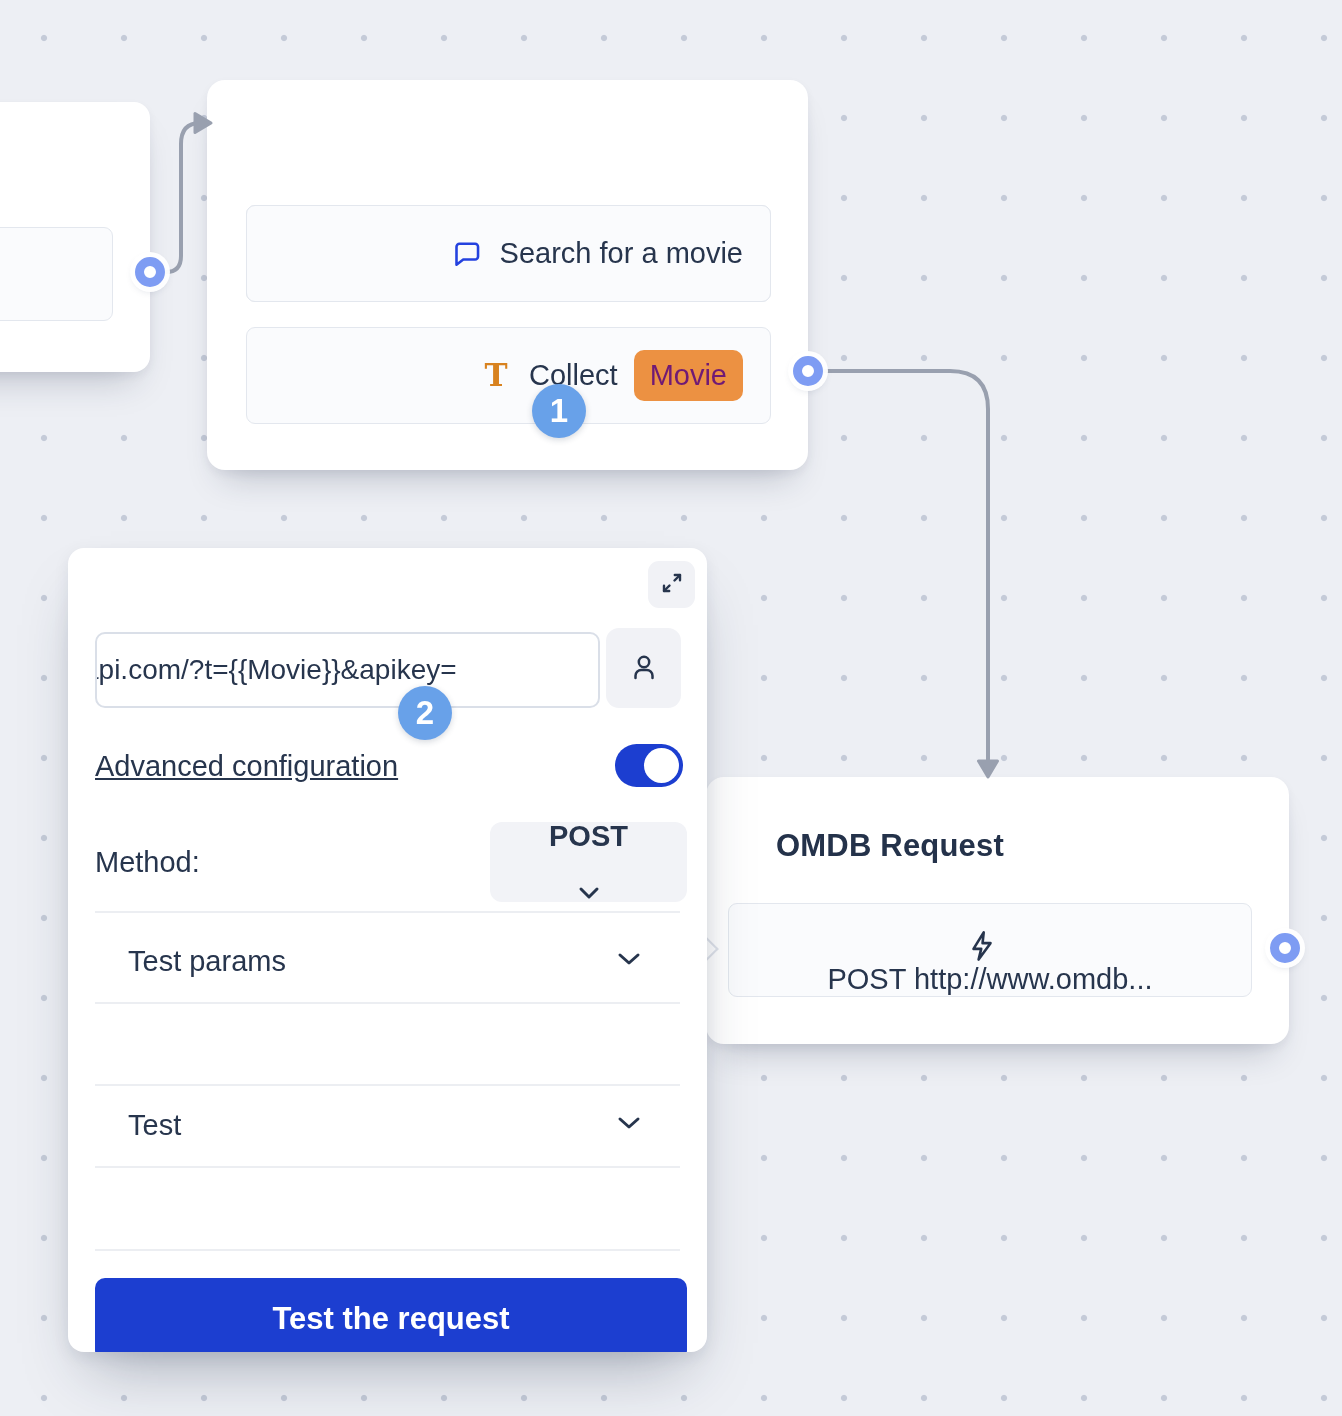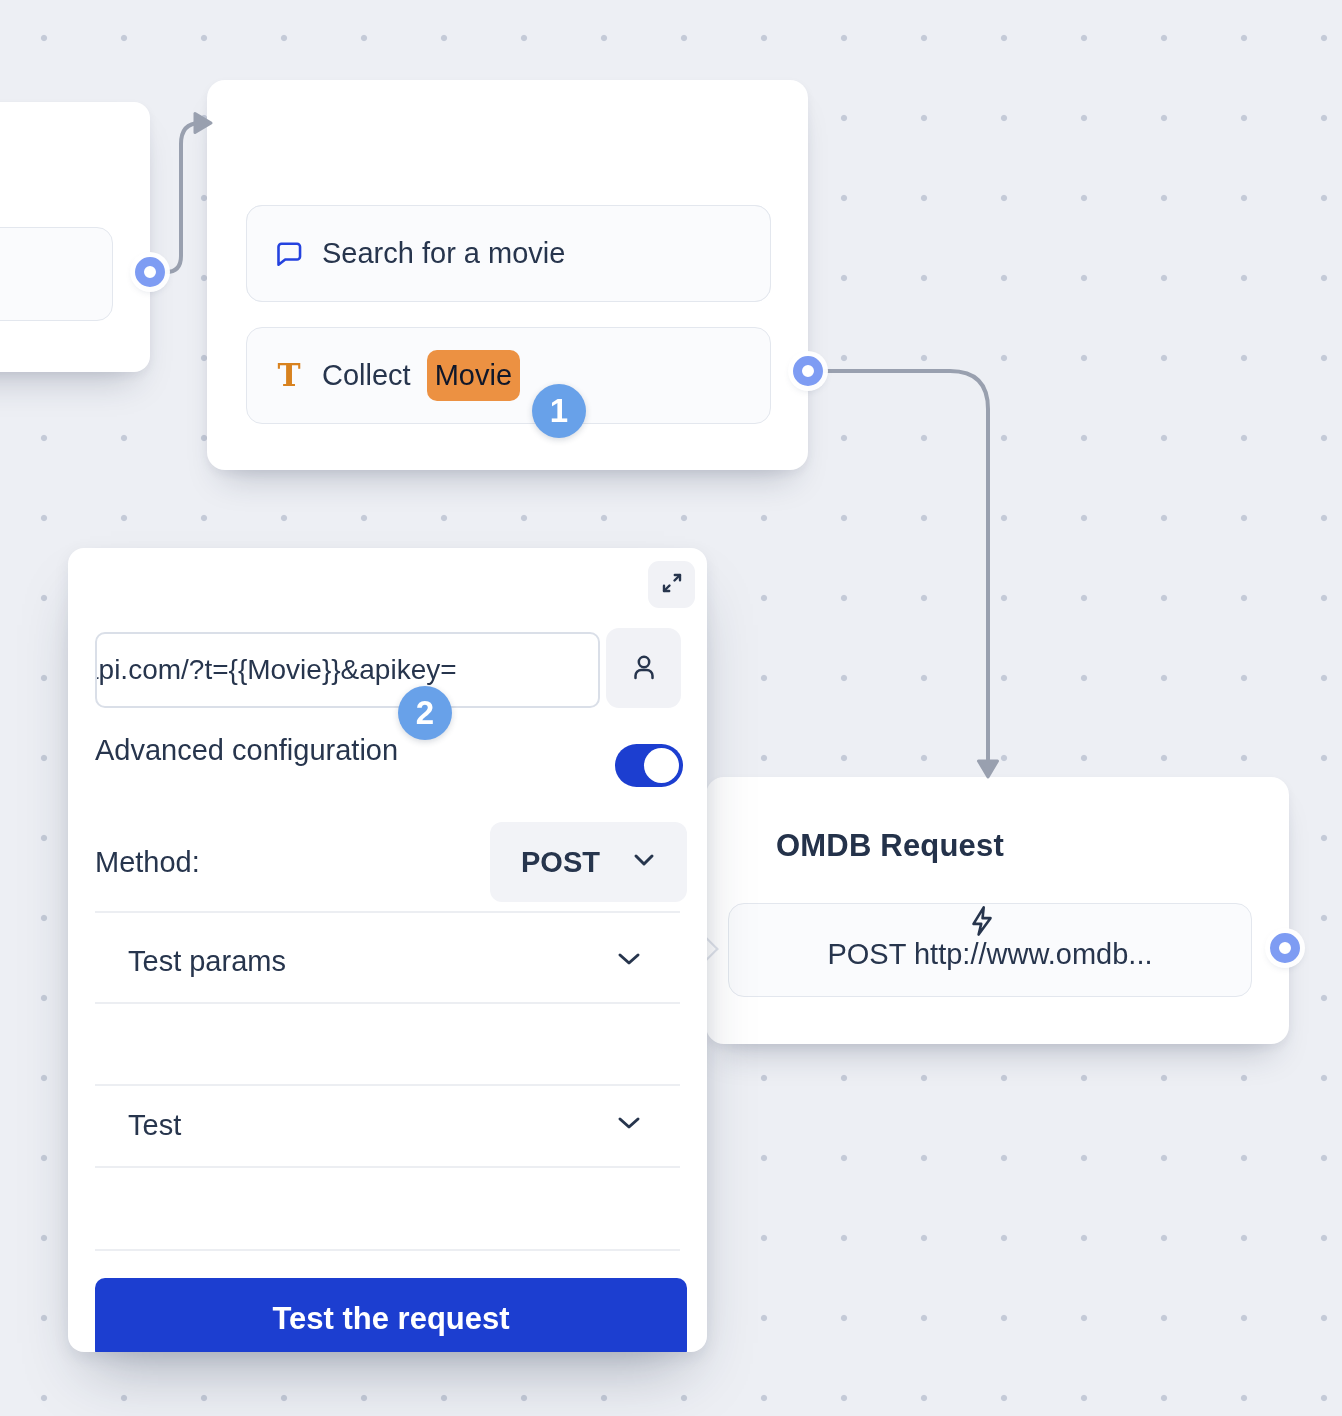--- a/index.html
+++ b/index.html
@@ -16,22 +16,22 @@
   
   .node-card{
     position:absolute;background:#fff;border-radius:18px;
     box-shadow:0 22px 34px -16px rgba(30,42,70,.25), 0 4px 10px rgba(30,42,70,.06);
     z-index:2;
   }
   .node-title{
     position:absolute;font-size:31px;font-weight:700;color:#24324a;letter-spacing:.2px;margin-left:44px;
   }
   .node-item{
-    position:absolute;background:#fafbfd;border:1.5px solid #e3e7ee;border-radius:16px;
-    display:flex;align-items:center;box-sizing:border-box;
+    position:absolute;background:#fafbfd;border:1.5px solid #e3e7ee;border-radius:9px;
+    display:flex;align-items:center;box-sizing:border-box;justify-content:flex-end;
   }
   .node-item .label{font-size:29px;color:#27354d;white-space:nowrap;}
   .icon-slot{display:flex;align-items:center;justify-content:center;flex:0 0 auto;}
   
   .port-dot{
     position:absolute;width:30px;height:30px;box-sizing:border-box;border-radius:50%;
     background:#fff;border:9px solid #7e9cf3;
     box-shadow:0 0 0 5px rgba(255,255,255,.95), 0 3px 8px rgba(40,60,100,.25);
     z-index:4;
   }
@@ -43,22 +43,22 @@
   
   .step-badge{
     position:absolute;width:54px;height:54px;border-radius:50%;
     background:#68a1e9;color:#fff;font-size:33px;font-weight:700;
     display:flex;align-items:center;justify-content:center;
     box-shadow:0 2px 6px rgba(30,42,70,.18);
     z-index:6;
   }
   
   .var-badge{
-    background:#ec9142;color:#0f172a;border-radius:10px;
-    font-size:29px;padding:8px 8px;line-height:1.2;
+    background:#ec9142;color:#701a75;border-radius:10px;
+    font-size:29px;padding:8px 16px;line-height:1.2;
   }
   
   .edges{position:absolute;left:0;top:0;z-index:3;pointer-events:none;}
   
   .config-panel{
     position:absolute;left:68px;top:548px;width:639px;height:804px;
     background:#fff;border-radius:16px;overflow:hidden;
     box-shadow:0 34px 60px -22px rgba(30,42,70,.35), 0 6px 16px rgba(30,42,70,.08);
     z-index:5;
   }
@@ -77,21 +77,21 @@
   .panel-label{font-size:29px;color:#27354d;}
   .toggle{
     position:absolute;width:68px;height:43px;border-radius:22px;background:#1c3ed0;cursor:pointer;
   }
   .toggle .knob{
     position:absolute;top:4px;left:29px;width:35px;height:35px;border-radius:50%;background:#fff;
   }
   .method-select{
     position:absolute;left:422px;top:274px;width:197px;height:80px;background:#f2f3f7;
     border:none;border-radius:12px;display:flex;align-items:center;justify-content:center;
-    gap:32px;cursor:pointer;
+    gap:32px;cursor:pointer;flex-direction:column;
   }
   .method-select .val{font-size:29px;font-weight:700;color:#27354d;}
   .divider{position:absolute;left:27px;width:585px;height:0;border-top:2px solid #eceef2;}
   .acc-row{position:absolute;left:0;width:639px;height:80px;cursor:pointer;}
   .acc-row .acc-label{position:absolute;left:60px;top:50%;transform:translateY(-50%);font-size:29px;color:#27354d;white-space:nowrap;}
   .acc-row .chev{position:absolute;left:548px;top:50%;transform:translateY(-50%);}
   .primary-btn{
     position:absolute;left:27px;top:730px;width:592px;height:82px;
     background:#1c3ed0;color:#fff;border:none;border-radius:10px;
     font-family:"Liberation Sans",sans-serif;font-size:31px;font-weight:700;cursor:pointer;
@@ -184,21 +184,21 @@
           <g fill="none" stroke="#27354d" stroke-width="2.5" stroke-linecap="round">
             <circle cx="16" cy="11" r="5.2"></circle>
             <path d="M7.5 27 v-2.2 a5.8 5.8 0 0 1 5.8 -5.8 h5.4 a5.8 5.8 0 0 1 5.8 5.8 V27"></path>
           </g>
         </svg>
       </span>
     </button>
 
     <div class="step-badge" style="left:330px;top:138px;">2</div>
 
-    <div class="panel-label" style="position:absolute;left:27px;top:186px;">Advanced configuration</div>
+    <div class="panel-label" style="position:absolute;left:27px;top:202px;text-decoration:underline;">Advanced configuration</div>
     <div class="toggle" style="left:547px;top:196px;" role="switch" aria-checked="true">
       <span class="knob"></span>
     </div>
 
     <div class="panel-label" style="position:absolute;left:27px;top:298px;">Method:</div>
     <div class="method-select">
       <span class="val">POST</span>
       <span>
         <svg width="24" height="16" viewBox="0 0 24 16">
             <path d="M4 4 L12 12 L20 4" fill="none" stroke="#27354d" stroke-width="3" stroke-linecap="round" stroke-linejoin="round"></path>

